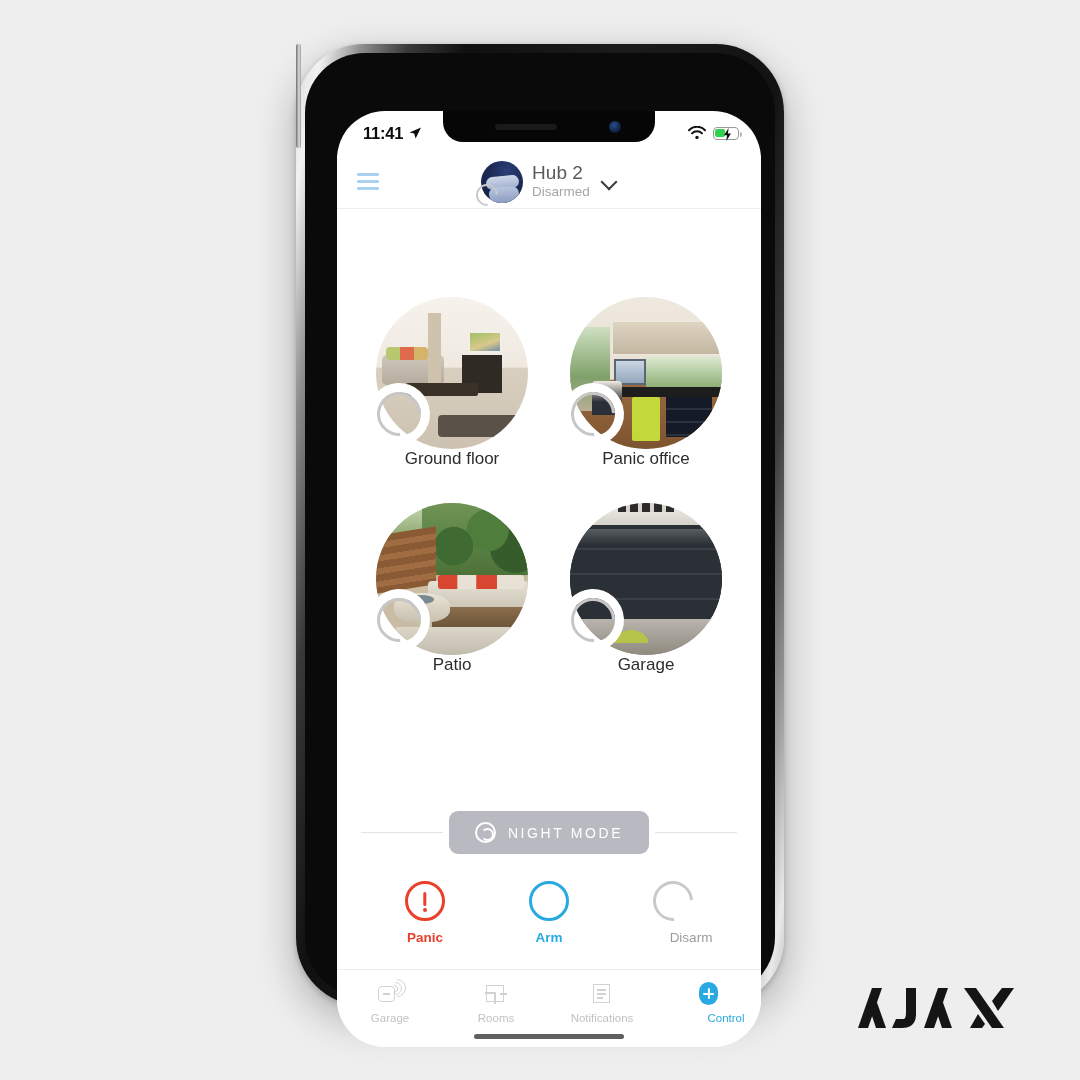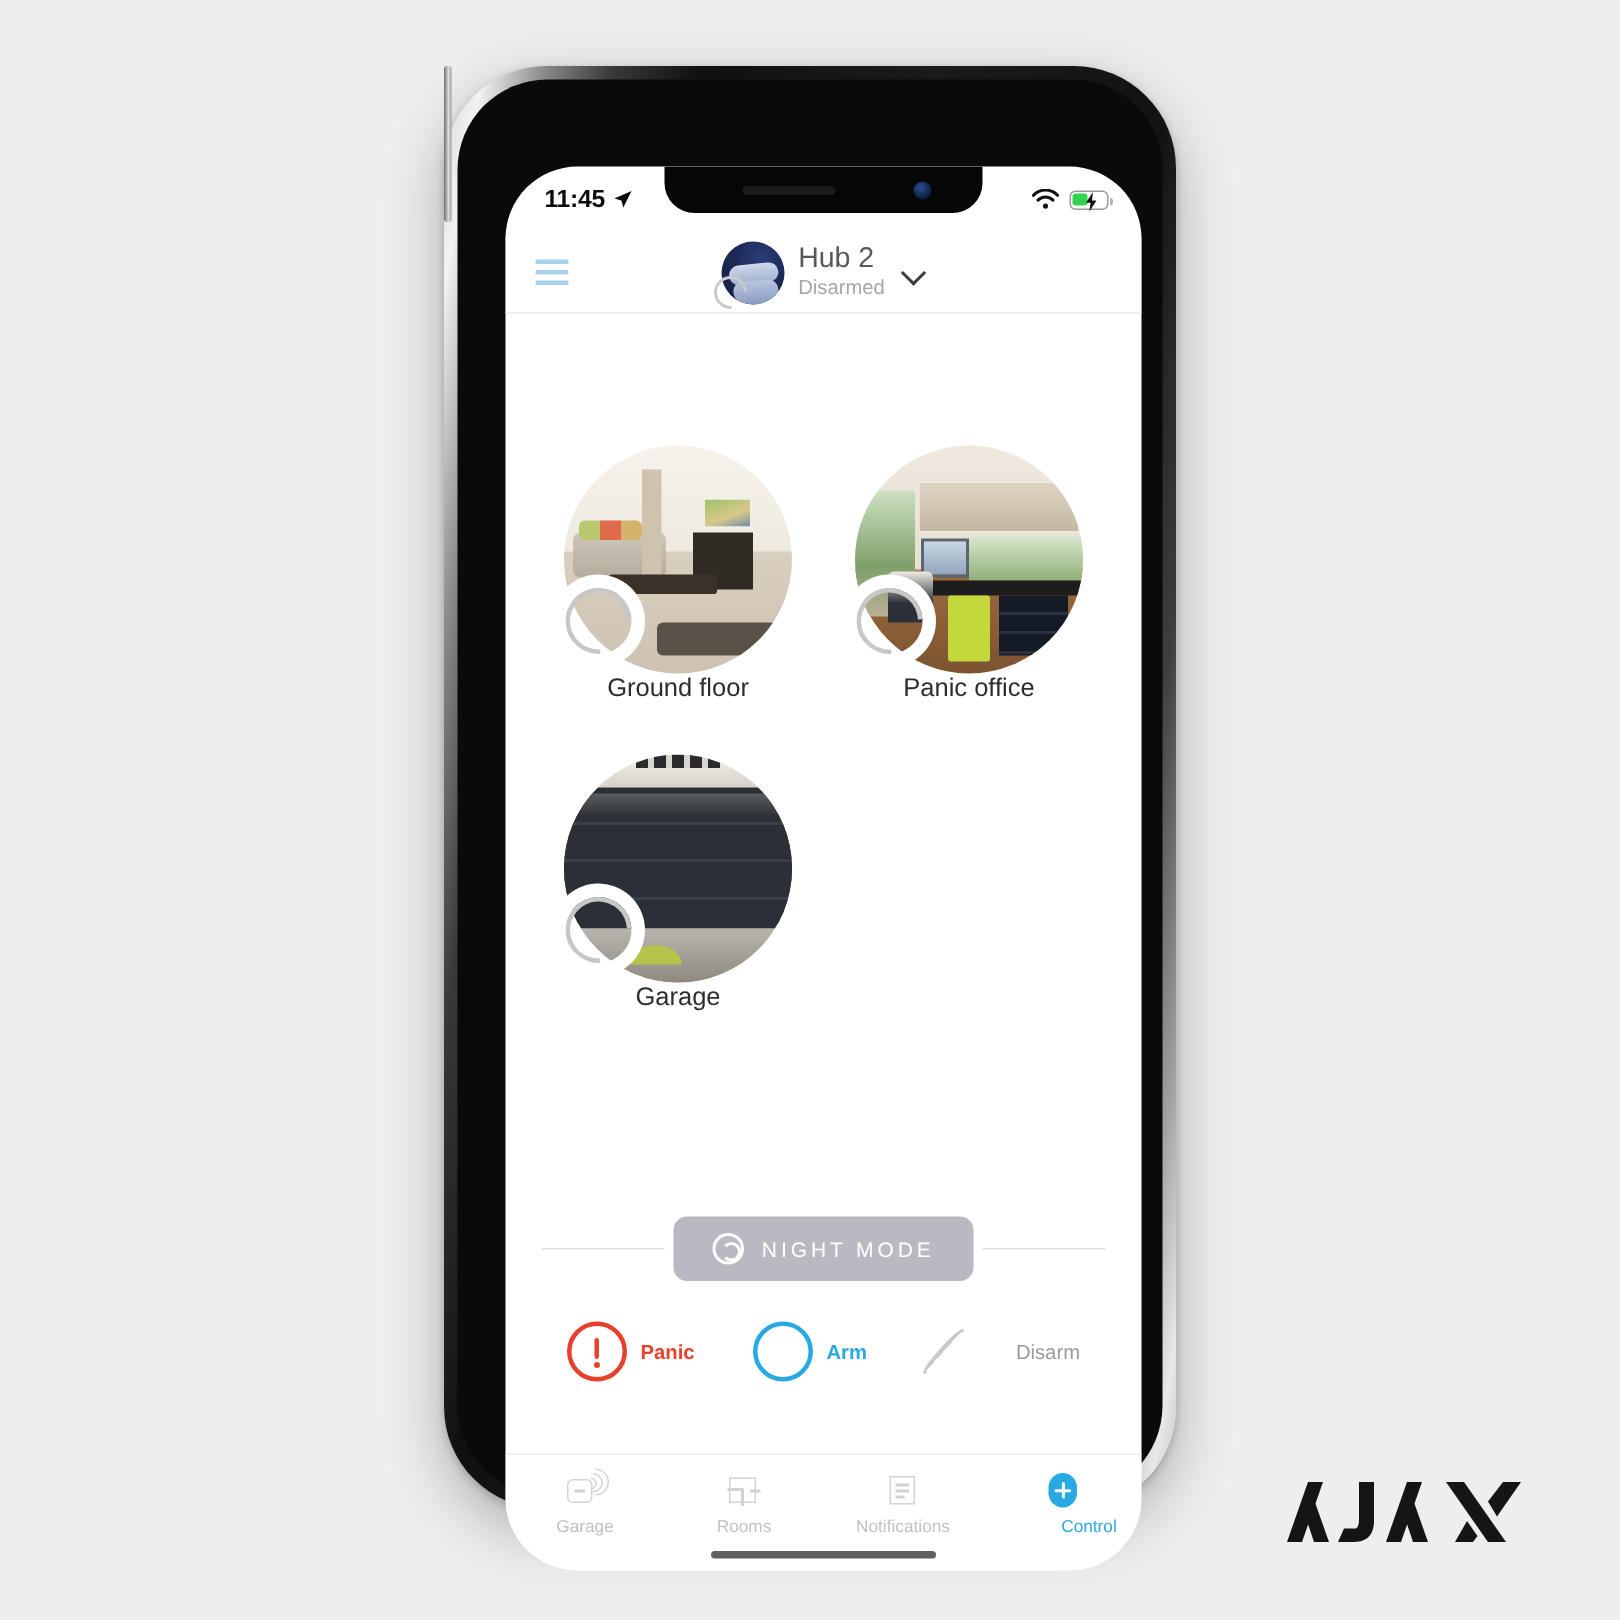--- a/index.html
+++ b/index.html
@@ -228,21 +228,21 @@
     content:""; position:absolute; left: 4px; top: 4px; width: 9px; height: 9px;
     border: 2px solid #ffffff; border-radius: 50%; border-left-color: transparent;
   }
   #night-label { color: #ffffff; font-size: 14px; letter-spacing: 2.6px; font-weight: normal; }
 
   
   #control-row {
     position: absolute; top: 770px; left: 0; width: 100%;
     display: flex; justify-content: space-around; padding: 0 26px;
   }
-  .control-btn { display: flex; flex-direction: row; align-items: center; gap: 9px; cursor: pointer; width: 94px; }
+  .control-btn { display: flex; flex-direction: column; align-items: center; gap: 9px; cursor: pointer; width: 94px; }
   .ctl-icon { width: 40px; height: 40px; position: relative; }
   #panic-icon { border: 3.4px solid #e8402a; border-radius: 50%; }
   #panic-icon:before {
     content:""; position:absolute; left:50%; top:8px; transform:translateX(-50%);
     width:3.4px; height:14px; background:#e8402a; border-radius:2px;
   }
   #panic-icon:after {
     content:""; position:absolute; left:50%; bottom:6px; transform:translateX(-50%);
     width:4px; height:4px; background:#e8402a; border-radius:50%;
   }
@@ -329,21 +329,21 @@
     <div id="phone-inner">
       <div id="phone-screen">
 
         <div id="notch">
           <div id="notch-speaker"></div>
           <div id="notch-camera"></div>
         </div>
 
         <div id="status-bar">
           <div id="status-left">
-            <span id="status-time">11:45</span>
+            <span id="status-time">11:41</span>
             <svg width="14" height="14" viewBox="0 0 14 14">
               <path d="M13 1.4 L1.6 6.4 L6.2 7.6 L7.6 12.4 Z" fill="#0c0c0c"></path>
             </svg>
           </div>
           <div id="status-right">
             <svg width="18" height="14" viewBox="0 0 18 14">
               <path d="M1 4.2 A11 11 0 0 1 17 4.2" stroke="#111" stroke-width="2" fill="none" stroke-linecap="round"></path>
               <path d="M4 7.4 A7 7 0 0 1 14 7.4" stroke="#111" stroke-width="2" fill="none" stroke-linecap="round"></path>
               <circle cx="9" cy="11.4" r="1.7" fill="#111"></circle>
             </svg>
@@ -401,20 +401,36 @@
                 <div class="o-desk"></div>
                 <div class="o-chair"></div>
                 <div class="o-green"></div>
                 <div class="o-blk"></div>
               </div>
               <div class="room-state-ring"></div>
             </div>
             <div class="room-label">Panic office</div>
           </div>
 
+          <div class="room-card">
+            <div class="room-photo-wrap">
+              <div class="room-photo photo-patio">
+                <div class="p-tree"></div>
+                <div class="p-fence"></div>
+                <div class="p-sofa"></div>
+                <div class="p-cush"></div>
+                <div class="p-sofa2"></div>
+                <div class="p-fire"></div>
+                <div class="p-fire2"></div>
+                <div class="p-path"></div>
+              </div>
+              <div class="room-state-ring"></div>
+            </div>
+            <div class="room-label">Patio</div>
+          </div>
 
           <div class="room-card">
             <div class="room-photo-wrap">
               <div class="room-photo photo-garage">
                 <div class="gr-roof"></div>
                 <div class="gr-vent"></div>
                 <div class="gr-door"></div>
                 <div class="gr-hl"></div>
                 <div class="gr-grnd"></div>
                 <div class="gr-grass"></div>

